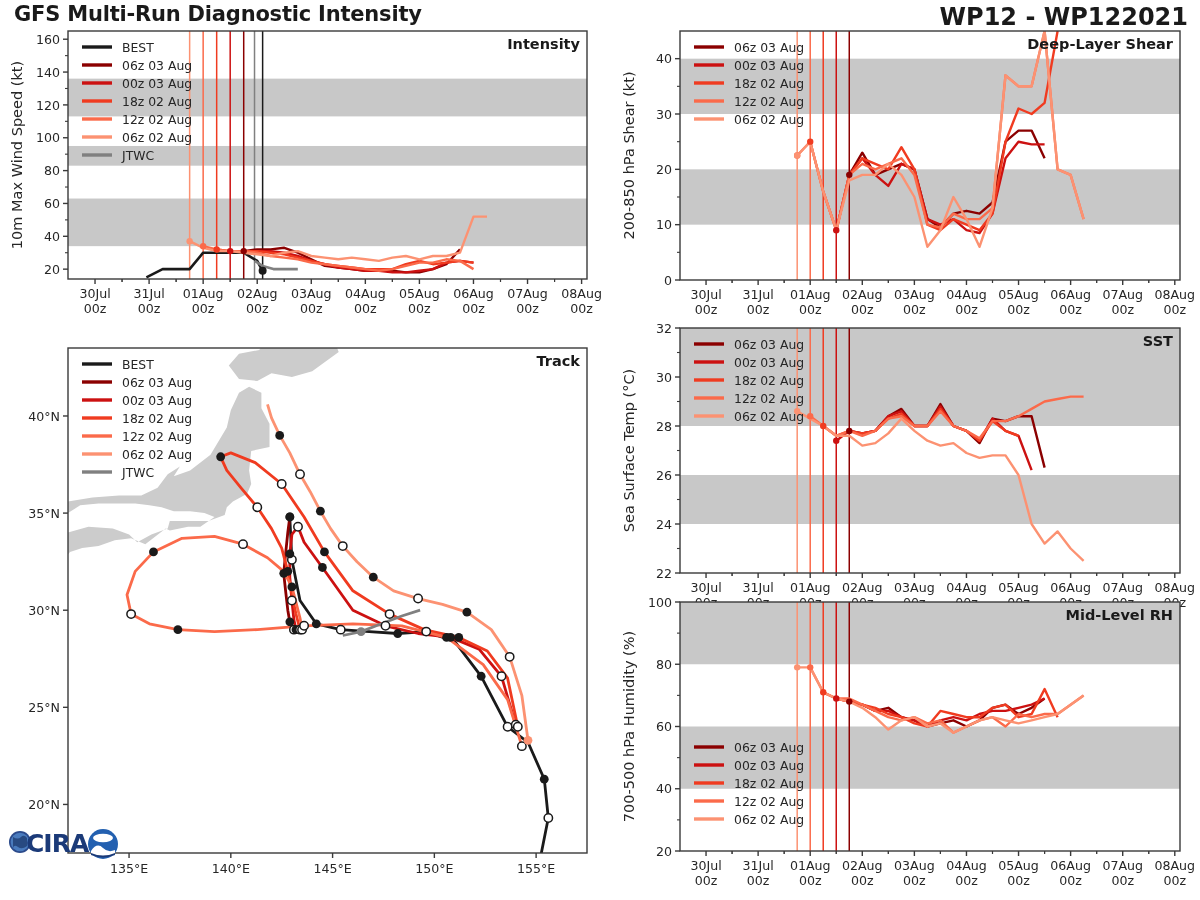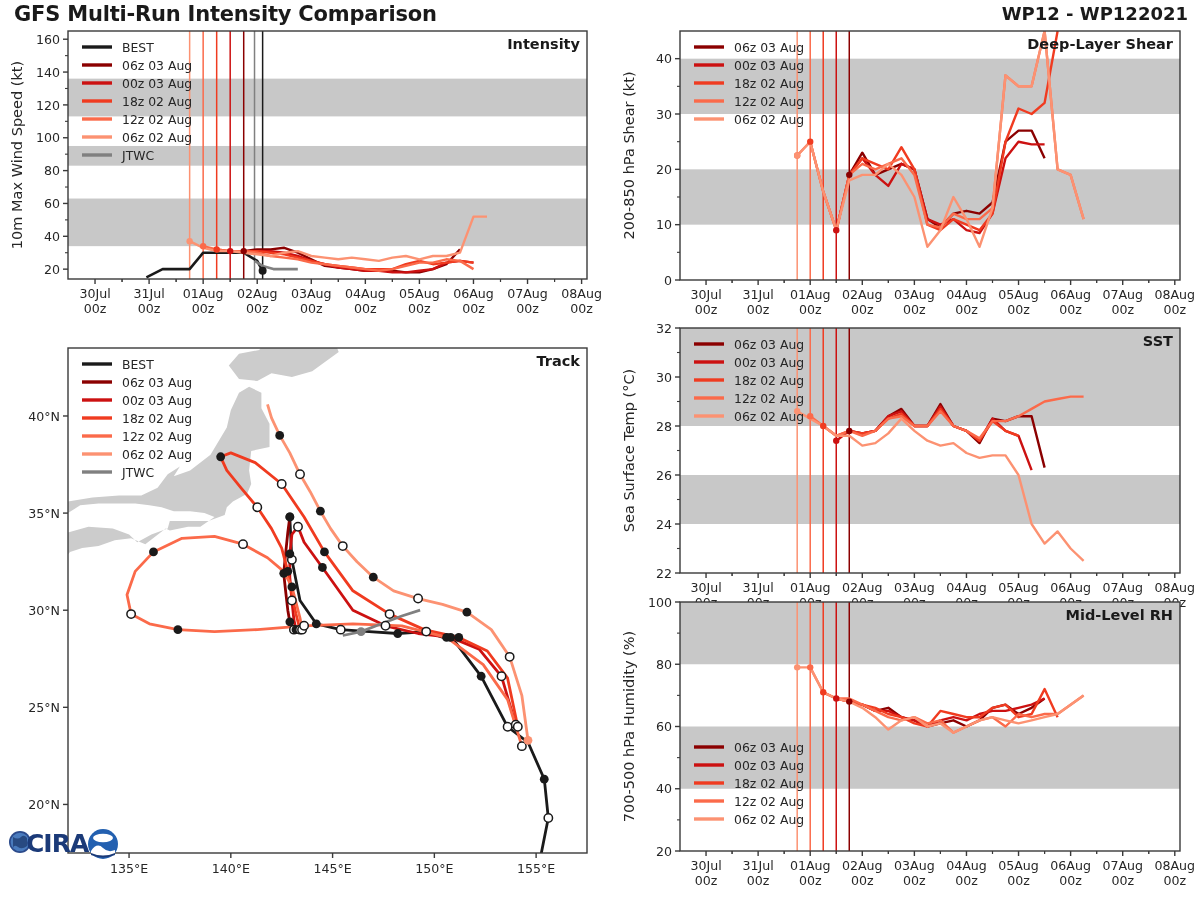--- a/index.html
+++ b/index.html
@@ -1,35 +1,35 @@
 <!DOCTYPE html>
 <html><head>
 <meta charset="utf-8">
 <style>
   html,body{margin:0;padding:0;background:#fff;}
   body{width:1200px;height:900px;position:relative;overflow:hidden;
        font-family:"DejaVu Sans","Liberation Sans",sans-serif;color:#262626;}
   .abs{position:absolute;}
   #main-title{left:14px;top:2px;font-size:21px;font-weight:bold;letter-spacing:-.2px;color:#1a1a1a;}
-  #storm-id{right:12px;top:3px;font-size:18px;font-weight:bold;color:#1a1a1a;}
+  #storm-id{right:12px;top:3px;font-size:24px;font-weight:bold;color:#1a1a1a;}
   svg{display:block;}
   .pnl-title{font-size:14.5px;font-weight:bold;fill:#1a1a1a;}
   .tick-lbl{font-size:12.6px;fill:#262626;}
   .ax-title{font-size:14.5px;fill:#262626;}
   .leg-lbl{font-size:12.4px;fill:#262626;}
   .band{fill:#c8c8c8;}
   .frame{fill:none;stroke:#3a3a3a;stroke-width:1.4;}
   .trace{fill:none;stroke-linejoin:round;stroke-linecap:butt;}
   .vline{stroke-width:1.5;}
   #cira-logo{left:6px;top:821px;width:118px;height:42px;}
 </style>
 </head>
 <body>
 
-<div class="abs" id="main-title">GFS Multi-Run Intensity Comparison</div>
+<div class="abs" id="main-title">GFS Multi-Run Diagnostic Intensity</div>
 <div class="abs" id="storm-id">WP12 - WP122021</div>
 
 <svg class="abs" id="figure" style="left:0;top:0;" width="1200" height="900" viewBox="0 0 1200 900">
     <g>
       <rect x="68" y="31" width="519" height="248" fill="#fff"></rect>
       <clipPath id="clip-intensity">
         <rect x="68" y="31" width="519" height="248"></rect>
       </clipPath>
       <g clip-path="url(#clip-intensity)">
         <rect x="68" y="198.52317880794703" width="519" height="47.629139072847664" class="band"></rect>

